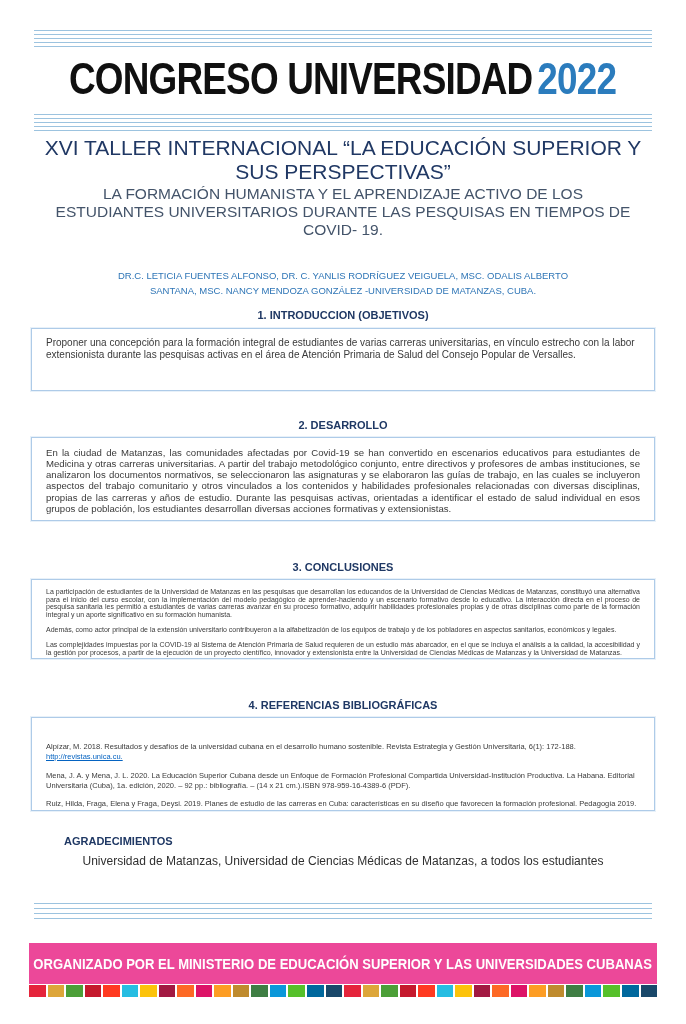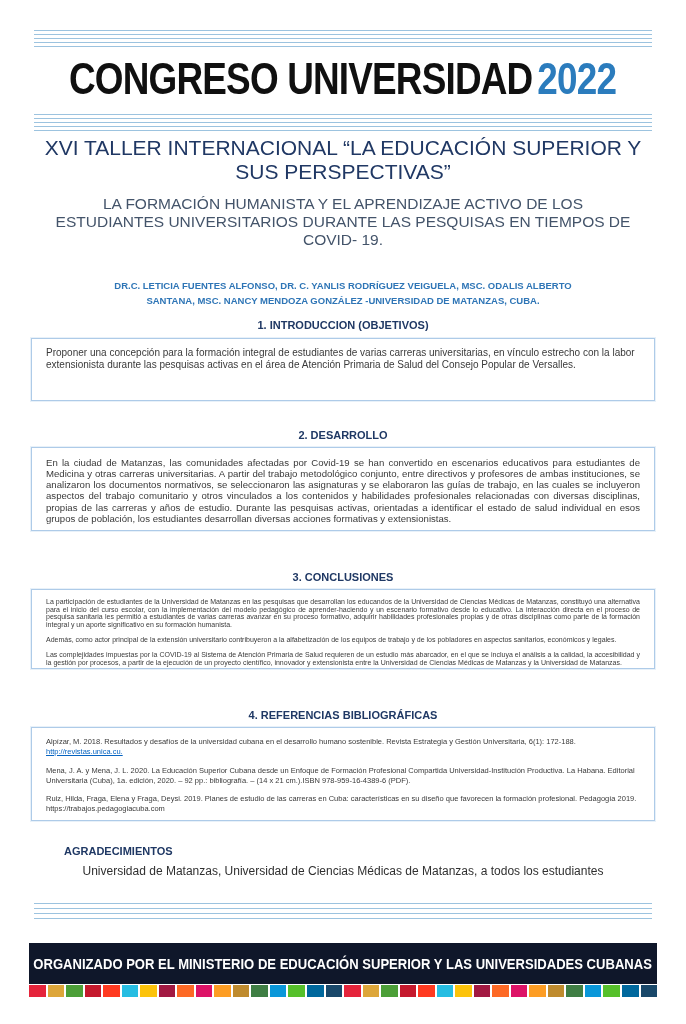--- a/index.html
+++ b/index.html
@@ -47,34 +47,34 @@
   
   .event-title{
     margin:5px 40px 0;
     text-align:center;
     color:#203864;
     font-size:21px;
     line-height:1.14;
     font-weight:400;
   }
   .event-subtitle{
-    margin:11px 48px 0;
+    margin:1px 48px 0;
     text-align:center;
     color:#44546a;
     font-size:15.5px;
     line-height:1.16;
     font-weight:400;
   }
   
   .authors1{
     margin:30px 90px 0;
     text-align:center;
     color:#2e75b6;
     font-size:9.5px;
-    font-weight:700;
+    font-weight:400;
     line-height:1.55;
   }
   .authors2{
     margin:8px 60px 0;
     text-align:center;
     color:#2e75b6;
     font-size:9.5px;
     font-weight:700;
     line-height:1.5;
   }
@@ -97,21 +97,21 @@
     box-shadow:0 0 0 1px #e8f1f9;
     background:#ffffff;
     color:#3a3a3a;
     overflow:hidden;
     box-sizing:border-box;
   }
   .box-intro{height:63px;padding:8px 14px;font-size:10px;line-height:1.2;}
   .box-des{height:84px;padding:9px 14px;font-size:9.6px;line-height:1.17;text-align:justify;}
   .box-conc{height:80px;padding:8px 14px;font-size:7px;line-height:1.12;text-align:justify;}
   .box-conc p{margin:0 0 7px 0;}
-  .box-ref{height:94px;padding:9px 14px;font-size:7.5px;line-height:1.32;}
+  .box-ref{height:94px;padding:24px 14px;font-size:7.5px;line-height:1.32;}
   .box-ref .ref{margin:0 0 9px 0;}
   .ref-link{color:#0563c1;text-decoration:underline;display:block;}
   .ref-url{display:block;}
   
   .ack-heading{
     margin:24px 60px 0;
     text-align:left;
     color:#1f3864;
     font-size:11px;
     font-weight:700;
@@ -194,21 +194,21 @@
       <span>Ruiz, Hilda, Fraga, Elena y Fraga, Deysi. 2019. Planes de estudio de las carreras en Cuba: características en su diseño que favorecen la formación profesional. Pedagogía 2019.</span>
       <span class="ref-url">https://trabajos.pedagogiacuba.com</span>
     </div>
   </div>
 
   <div class="ack-heading">AGRADECIMIENTOS</div>
   <div class="ack-body">Universidad de Matanzas, Universidad de Ciencias Médicas de Matanzas, a todos los estudiantes</div>
 
   <div class="rules-bottom"></div>
 
-  <div class="footer-bar" style="background: #0f172a;">
+  <div class="footer-bar" style="background: #ec4899;">
     <span class="footer-bar-text">ORGANIZADO POR EL MINISTERIO DE EDUCACIÓN SUPERIOR Y LAS UNIVERSIDADES CUBANAS</span>
   </div>
 
   <div class="sdg-strip">
       <div class="sdg-cell" style="background: rgb(229, 36, 59);"></div>
       <div class="sdg-cell" style="background: rgb(221, 166, 58);"></div>
       <div class="sdg-cell" style="background: rgb(76, 159, 56);"></div>
       <div class="sdg-cell" style="background: rgb(197, 25, 45);"></div>
       <div class="sdg-cell" style="background: rgb(255, 58, 33);"></div>
       <div class="sdg-cell" style="background: rgb(38, 189, 226);"></div>

